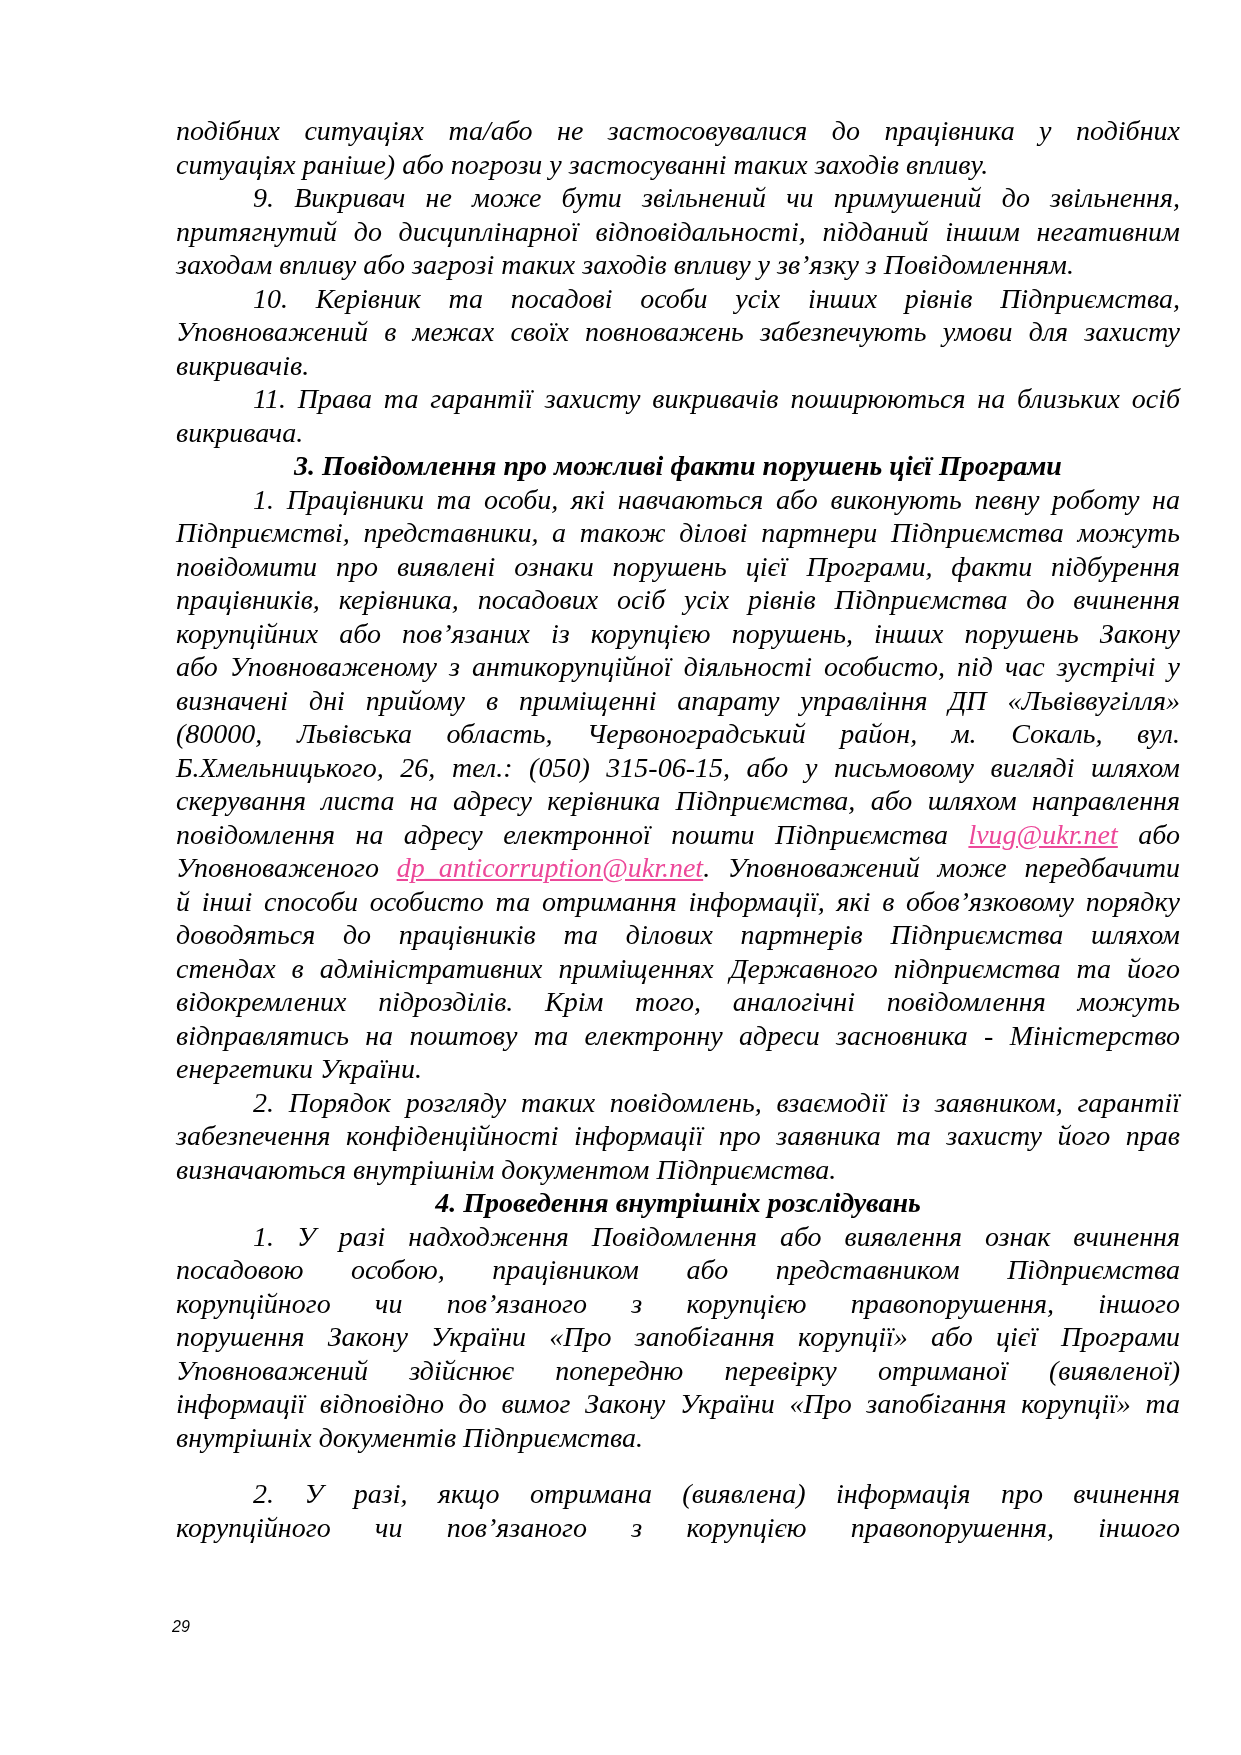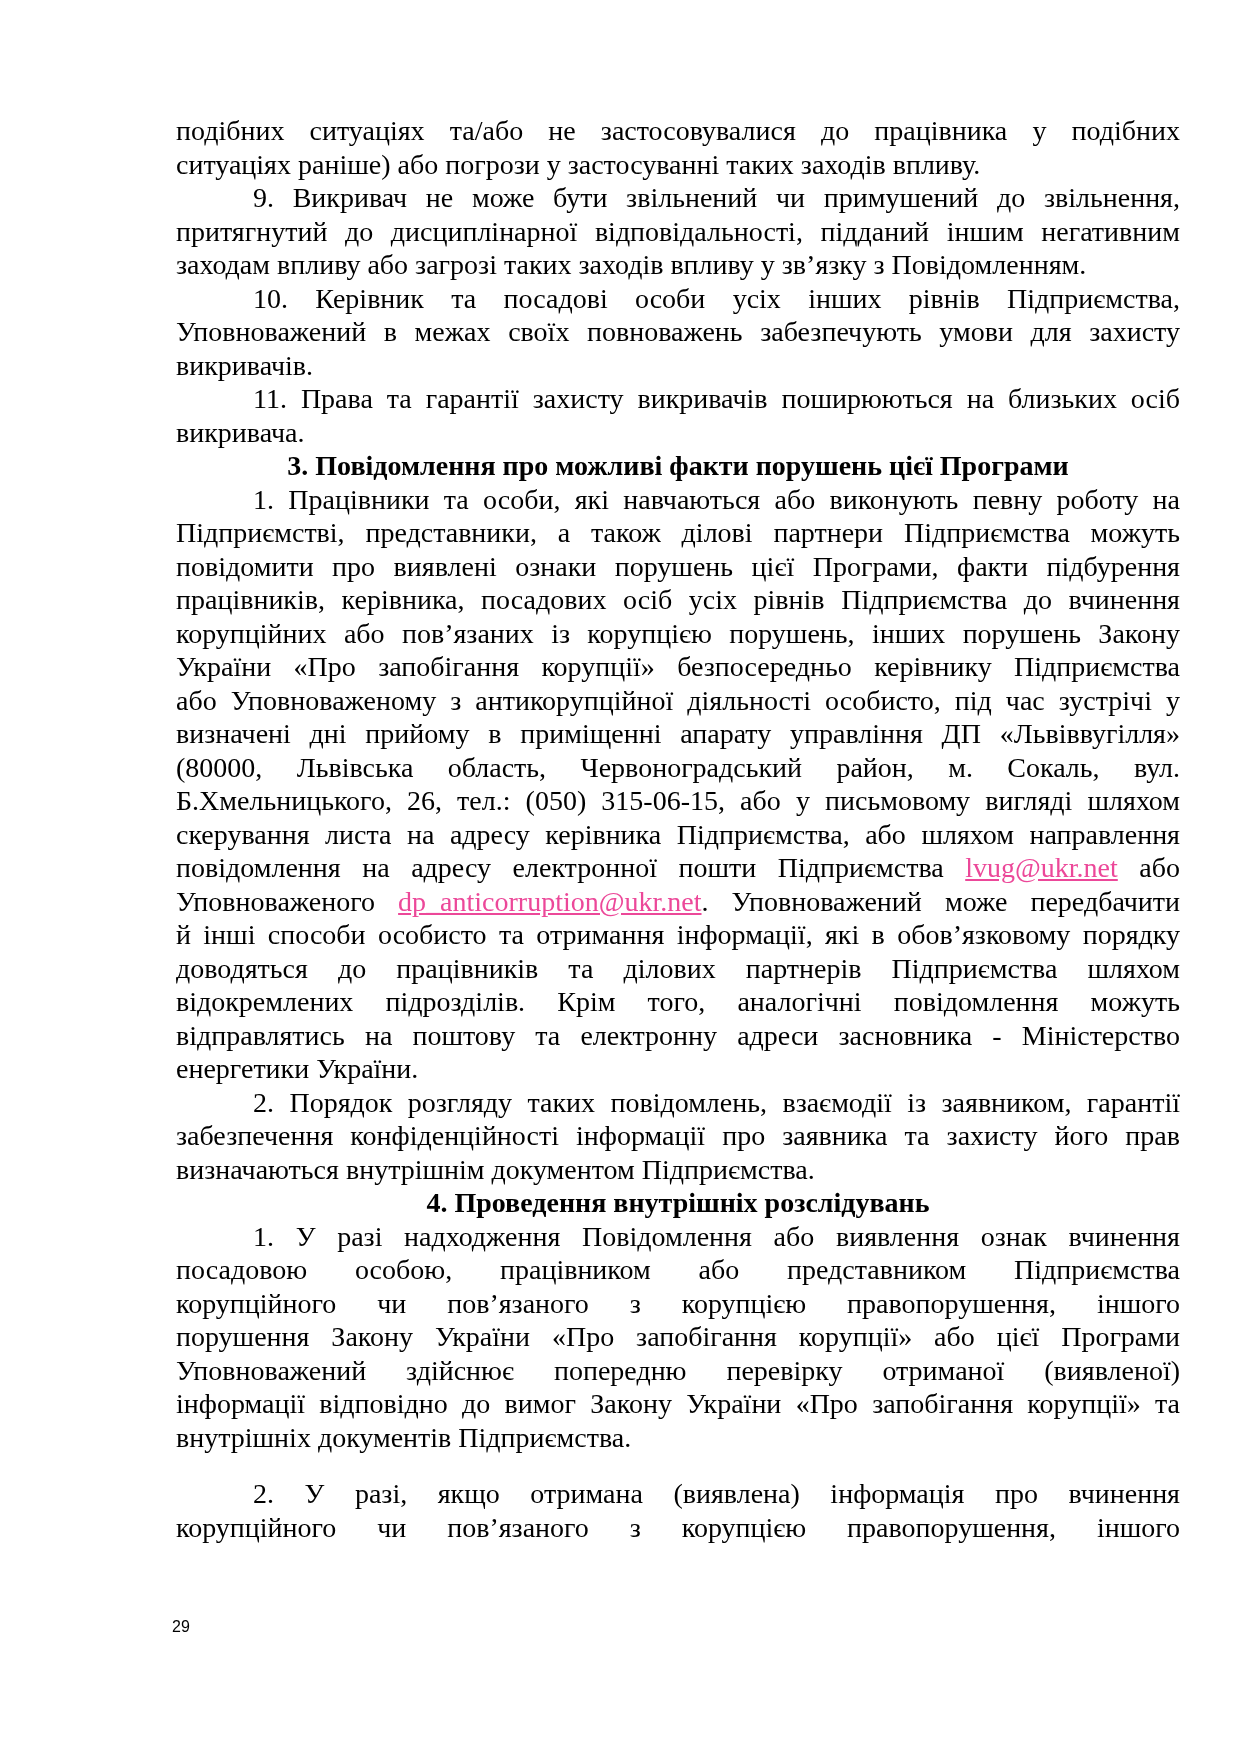--- a/index.html
+++ b/index.html
@@ -8,20 +8,21 @@
     background: #ffffff;
   }
   .page {
     position: relative;
     width: 1241px;
     height: 1755px;
     background: #ffffff;
     overflow: hidden;
     font-family: "Liberation Serif", "DejaVu Serif", serif;
     color: #000000;
+    font-style: italic;
   }
   .content {
     position: absolute;
     left: 176px;
     top: 114px;
     width: 1004px;
     font-size: 28px;
     line-height: 33.5px;
   }
   .line {
@@ -73,30 +74,30 @@
       <div class="line">Уповноважений в межах своїх повноважень забезпечують умови для захисту</div>
       <div class="line align-left">викривачів.</div>
       <div class="line indent">11. Права та гарантії захисту викривачів поширюються на близьких осіб</div>
       <div class="line align-left">викривача.</div>
       <div class="line align-center bold">3. Повідомлення про можливі факти порушень цієї Програми</div>
       <div class="line indent">1. Працівники та особи, які навчаються або виконують певну роботу на</div>
       <div class="line">Підприємстві, представники, а також ділові партнери Підприємства можуть</div>
       <div class="line">повідомити про виявлені ознаки порушень цієї Програми, факти підбурення</div>
       <div class="line">працівників, керівника, посадових осіб усіх рівнів Підприємства до вчинення</div>
       <div class="line">корупційних або пов’язаних із корупцією порушень, інших порушень Закону</div>
-      <div class="line">України «Про запобігання корупції» безпосередньо керівнику Підприємства</div>
       <div class="line">або Уповноваженому з антикорупційної діяльності особисто, під час зустрічі у</div>
       <div class="line">визначені дні прийому в приміщенні апарату управління ДП «Львіввугілля»</div>
       <div class="line">(80000, Львівська область, Червоноградський район, м. Сокаль, вул.</div>
       <div class="line">Б.Хмельницького, 26, тел.: (050) 315-06-15, або у письмовому вигляді шляхом</div>
       <div class="line">скерування листа на адресу керівника Підприємства, або шляхом направлення</div>
       <div class="line"><span>повідомлення на адресу електронної пошти Підприємства </span><a class="email-link" href="#">lvug@ukr.net</a><span> або</span></div>
       <div class="line"><span>Уповноваженого </span><a class="email-link" href="#">dp_anticorruption@ukr.net</a><span>. Уповноважений може передбачити</span></div>
       <div class="line">й інші способи особисто та отримання інформації, які в обов’язковому порядку</div>
       <div class="line">доводяться до працівників та ділових партнерів Підприємства шляхом</div>
+      <div class="line">стендах в адміністративних приміщеннях Державного підприємства та його</div>
       <div class="line">відокремлених підрозділів. Крім того, аналогічні повідомлення можуть</div>
       <div class="line">відправлятись на поштову та електронну адреси засновника - Міністерство</div>
       <div class="line align-left">енергетики України.</div>
       <div class="line indent">2. Порядок розгляду таких повідомлень, взаємодії із заявником, гарантії</div>
       <div class="line">забезпечення конфіденційності інформації про заявника та захисту його прав</div>
       <div class="line align-left">визначаються внутрішнім документом Підприємства.</div>
       <div class="line align-center bold">4. Проведення внутрішніх розслідувань</div>
       <div class="line indent">1. У разі надходження Повідомлення або виявлення ознак вчинення</div>
       <div class="line">посадовою особою, працівником або представником Підприємства</div>
       <div class="line">корупційного чи пов’язаного з корупцією правопорушення, іншого</div>

